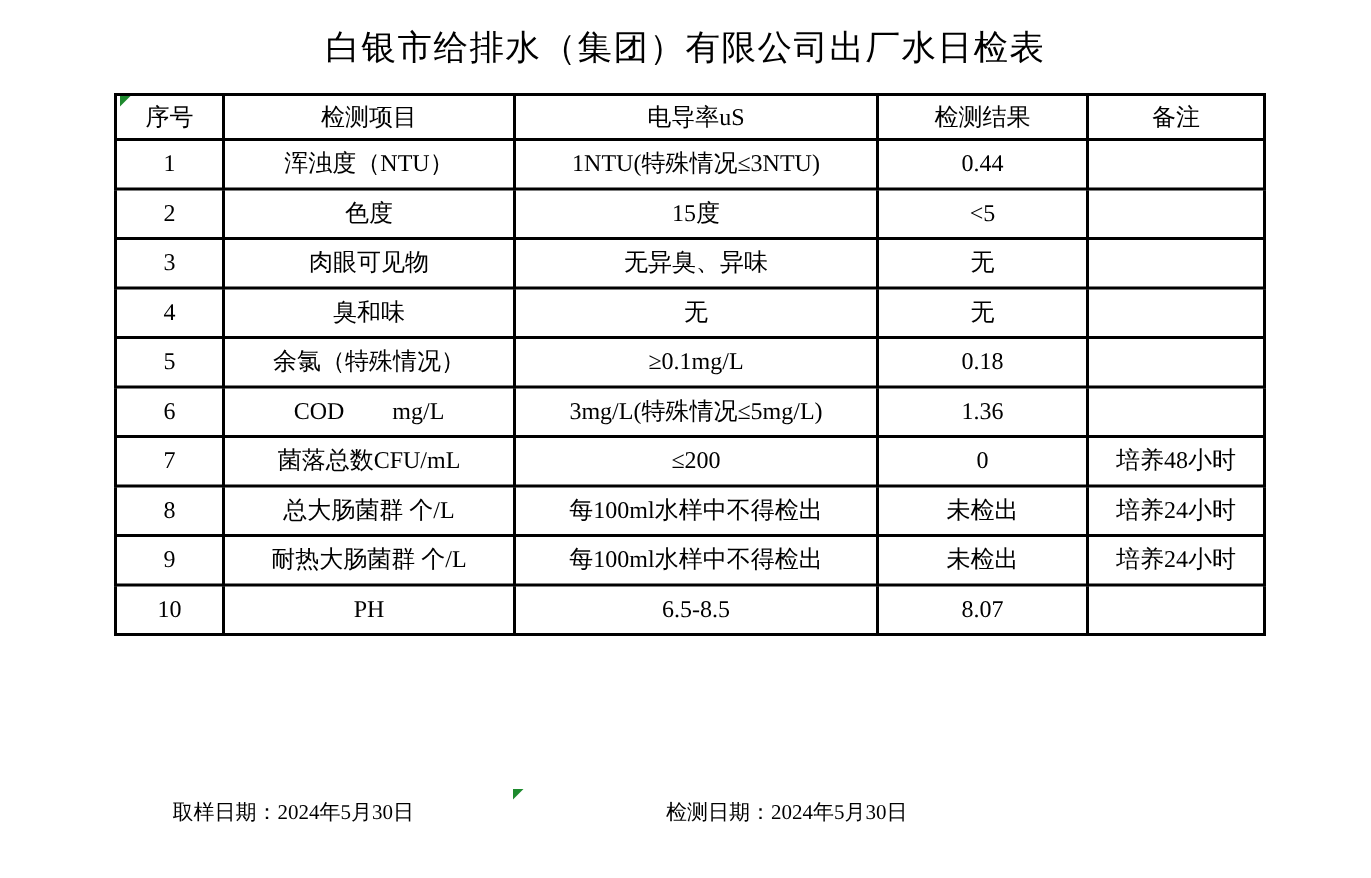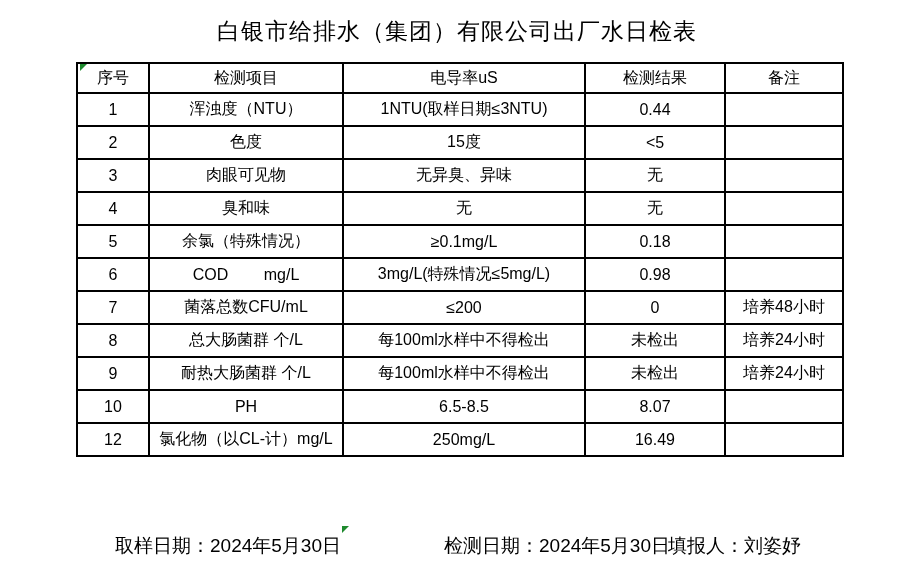--- a/index.html
+++ b/index.html
@@ -6,21 +6,21 @@
     margin: 0;
     padding: 0;
     background: #ffffff;
   }
   .page {
     position: relative;
     width: 914px;
     height: 585px;
     background: #ffffff;
     color: #000000;
-    font-family: Liberation Sans, sans-serif;
+    font-family: Liberation Serif, serif;
     overflow: hidden;
   }
   .doc-title {
     position: absolute;
     top: 16px;
     left: 0;
     width: 914px;
     text-align: center;
     font-size: 23px;
     letter-spacing: 1px;
@@ -48,21 +48,21 @@
   table.report th { height: 28px; }
   table.report td { height: 31px; }
   .col-no     { width: 72px; }
   .col-item   { width: 194px; }
   .col-limit  { width: 242px; }
   .col-result { width: 140px; }
   .col-note   { width: 118px; }
   .footer-item {
     position: absolute;
     top: 533px;
-    font-size: 19px;
+    font-size: 14px;
     white-space: pre;
   }
   .footer-sampling { left: 115px; }
   .footer-test     { left: 444px; }
   .footer-reporter { left: 668px; }
   .cell-marker {
     position: absolute;
     width: 0;
     height: 0;
     border-top: 7px solid #1e8a2e;
@@ -92,21 +92,21 @@
         <th>检测项目</th>
         <th>电导率uS</th>
         <th>检测结果</th>
         <th>备注</th>
       </tr>
     </thead>
     <tbody>
         <tr>
       <td>1</td>
       <td>浑浊度（NTU）</td>
-      <td>1NTU(取样日期≤3NTU)</td>
+      <td>1NTU(特殊情况≤3NTU)</td>
       <td>0.44</td>
       <td></td>
     </tr>
         <tr>
       <td>2</td>
       <td>色度</td>
       <td>15度</td>
       <td>&lt;5</td>
       <td></td>
     </tr>
@@ -128,21 +128,21 @@
       <td>5</td>
       <td>余氯（特殊情况）</td>
       <td>≥0.1mg/L</td>
       <td>0.18</td>
       <td></td>
     </tr>
         <tr>
       <td>6</td>
       <td>COD        mg/L</td>
       <td>3mg/L(特殊情况≤5mg/L)</td>
-      <td>0.98</td>
+      <td>1.36</td>
       <td></td>
     </tr>
         <tr>
       <td>7</td>
       <td>菌落总数CFU/mL</td>
       <td>≤200</td>
       <td>0</td>
       <td>培养48小时</td>
     </tr>
         <tr>
@@ -159,30 +159,22 @@
       <td>未检出</td>
       <td>培养24小时</td>
     </tr>
         <tr>
       <td>10</td>
       <td>PH</td>
       <td>6.5-8.5</td>
       <td>8.07</td>
       <td></td>
     </tr>
-        <tr>
-      <td>12</td>
-      <td>氯化物（以CL-计）mg/L</td>
-      <td>250mg/L</td>
-      <td>16.49</td>
-      <td></td>
-    </tr>
       </tbody>
   </table>
 
   <span class="cell-marker marker-header-cell"></span>
   <span class="cell-marker marker-below-table"></span>
 
   <div class="footer-item footer-sampling">取样日期：2024年5月30日</div>
   <div class="footer-item footer-test">检测日期：2024年5月30日</div>
-  <div class="footer-item footer-reporter">填报人：刘姿妤</div>
 
 </div>
 
 </body></html>

